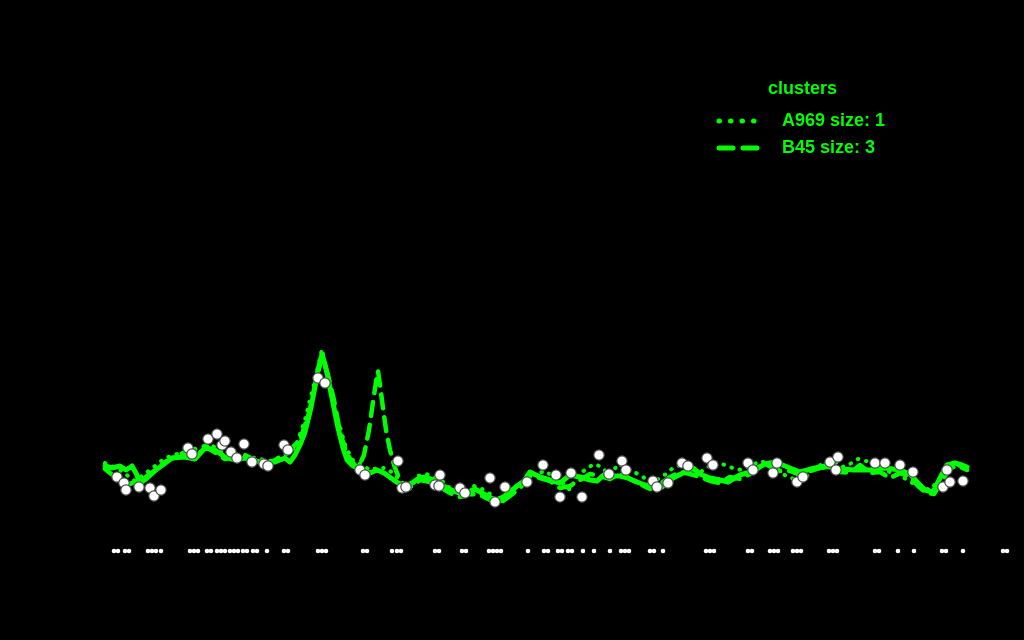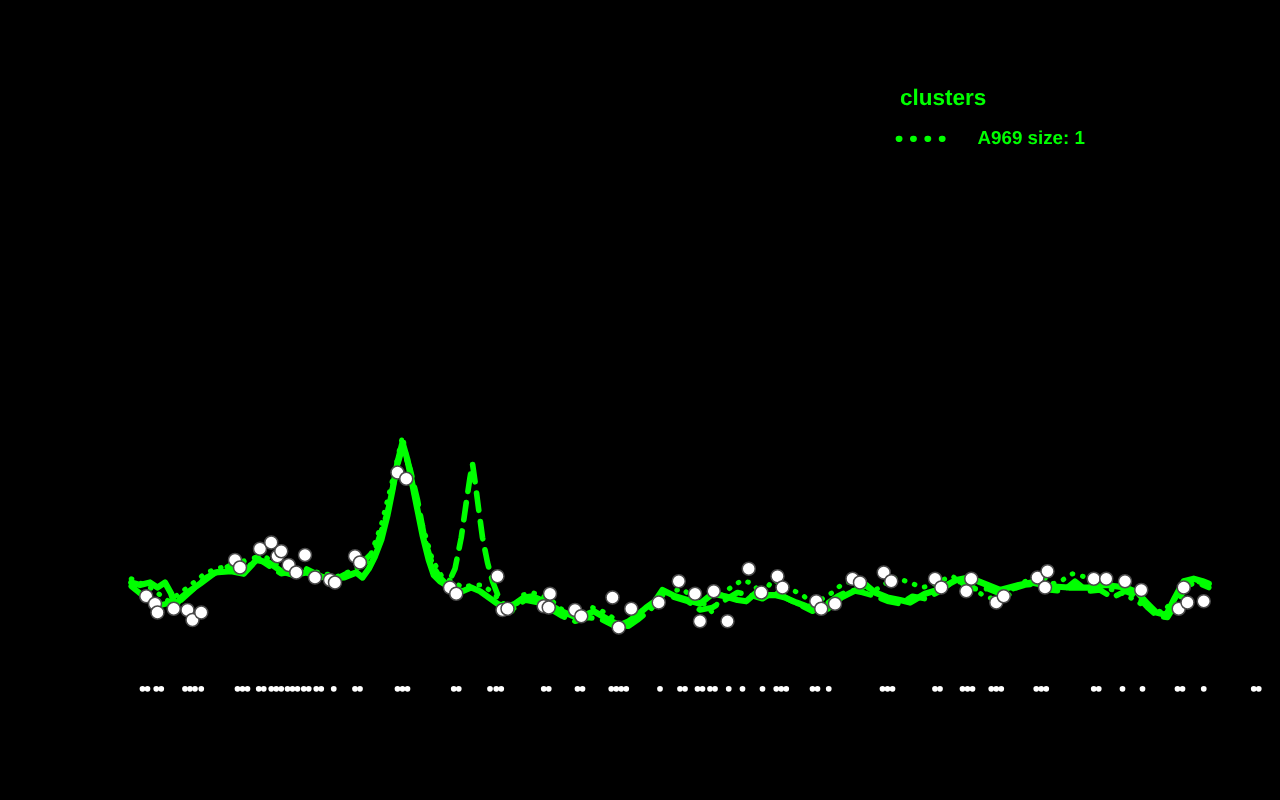--- a/index.html
+++ b/index.html
@@ -2,27 +2,27 @@
 <html><head>
 <meta charset="utf-8">
 <style>
   html,body{margin:0;padding:0;background:#000;}
   .stage{
     position:relative;width:1024px;height:640px;background:#000;overflow:hidden;
     font-family:"Liberation Sans",sans-serif;
   }
   .chart-svg{position:absolute;left:0;top:0;}
   .legend{
-    position:absolute;left:716px;top:68px;color:#00ff00;
+    position:absolute;left:716px;top:78px;color:#00ff00;text-align:center;
   }
   .legend-title{font-size:18px;font-weight:700;margin:0 0 8px 4px;}
   .legend-row{display:flex;align-items:center;height:27px;}
   .legend-sample{width:52px;height:12px;flex:0 0 auto;}
   .legend-sample line{stroke:#00ff00;stroke-width:5;}
-  .legend-label{font-size:15px;font-weight:700;margin-left:14px;white-space:nowrap;}
+  .legend-label{font-size:18px;font-weight:700;margin-left:14px;white-space:nowrap;}
 </style>
 </head>
 <body>
 
 <div class="stage">
   <svg class="chart-svg" width="1024" height="640" viewBox="0 0 1024 640">
       <polyline points="105,463 120,470 135,481 150,470 165,458 180,453 195,456 210,444 225,454 240,455 255,458 270,461 285,455 295,448 305,420 315,380 322,349 330,390 338,420 346,448 354,462 362,465 370,470 378,468 386,468 394,474 402,482 410,489 418,476 426,474 434,477 442,481 450,488 458,490 466,497 474,486 482,489 490,494 498,503 506,499 514,488 522,483 530,475 538,473 546,471 554,478 562,482 570,490 578,475 586,469 594,464 602,467 610,476 618,464 626,467 634,472 642,476 650,483 658,479 666,474 674,467 682,465 690,467 698,473 706,469 714,462 722,464 730,467 738,470 746,468 754,464 762,461 770,467 778,470 786,476 794,479 802,481 810,473 818,466 826,463 834,461 842,467 850,464 858,459 866,461 874,464 882,469 890,472 898,475 906,479 914,484 922,487 930,490 938,481 946,472 954,465 962,466 967,468" fill="none" stroke="#00ff00" stroke-width="4" stroke-linecap="round" stroke-linejoin="round" stroke-dasharray="0.5 8"></polyline>
       <polyline points="105,469 125,485 145,480 165,462 185,452 205,446 225,459 245,455 265,465 285,455 300,440 310,410 318,372 322,358 328,375 334,400 340,432 346,452 352,462 358,468 364,455 369,430 373,402 376,382 378,371 380,385 383,408 386,430 390,450 394,465 399,478 405,490 412,486 420,480 430,482 440,487 450,493 460,497 470,494 480,495 490,500 500,503 510,496 520,488 530,476 540,478 550,481 560,488 570,486 580,480 590,474 600,476 610,479 620,473 630,479 640,484 650,489 660,484 670,477 680,472 690,474 700,477 710,481 720,483 730,477 740,479 750,474 760,467 770,465 780,471 790,471 800,475 810,471 820,468 830,467 840,472 850,473 860,465 870,473 880,472 890,478 900,473 910,477 918,486 926,493 934,494 942,481 950,468 958,466 967,470" fill="none" stroke="#00ff00" stroke-width="4.5" stroke-linecap="round" stroke-linejoin="round" stroke-dasharray="14 9"></polyline>
       <polyline points="105,466 112,468 120,466 126,470 132,466 137,475 140,485 145,478 150,474 160,467 172,458 185,457 195,459 205,448 215,450 225,457 235,460 245,458 255,461 265,463 275,462 285,458 290,462 295,455 300,445 305,432 310,412 314,392 318,370 322,354 326,368 330,388 334,408 338,428 343,448 347,460 352,465 357,468 363,471 370,473 377,470 384,473 391,478 398,483 405,486 412,483 419,478 426,477 433,480 440,484 447,488 454,491 461,494 468,492 475,489 482,493 489,497 496,500 503,497 510,492 517,486 524,481 530,472 540,477 550,480 560,483 570,475 580,477 590,480 597,481 605,474 613,476 620,476 628,478 637,482 645,485 653,486 662,487 673,478 683,473 693,468 700,474 710,478 720,480 728,482 740,475 750,472 765,464 775,462 790,468 800,472 815,468 825,466 840,469 855,470 870,470 885,468 900,470 910,474 918,483 925,490 933,492 940,478 947,465 955,463 962,465 967,467" fill="none" stroke="#00ff00" stroke-width="5" stroke-linecap="round" stroke-linejoin="round"></polyline>
       <circle cx="117" cy="477" r="5.2" fill="#ffffff" stroke="#4a4a4a" stroke-width="1.2"></circle>
@@ -181,15 +181,21 @@
   <div class="legend">
     <div class="legend-title">clusters</div>
 
     <div class="legend-row">
       <svg class="legend-sample" viewBox="0 0 52 12">
         <line x1="3" y1="6" x2="49" y2="6" stroke-linecap="round" stroke-dasharray="0.5 11"></line>
       </svg>
       <span class="legend-label">A969 size: 1</span>
     </div>
 
+    <div class="legend-row">
+      <svg class="legend-sample" viewBox="0 0 52 12">
+        <line x1="3" y1="6" x2="49" y2="6" stroke-linecap="round" stroke-dasharray="14 10"></line>
+      </svg>
+      <span class="legend-label">B45 size: 3</span>
+    </div>
 
   </div>
 </div>
 
 </body></html>

